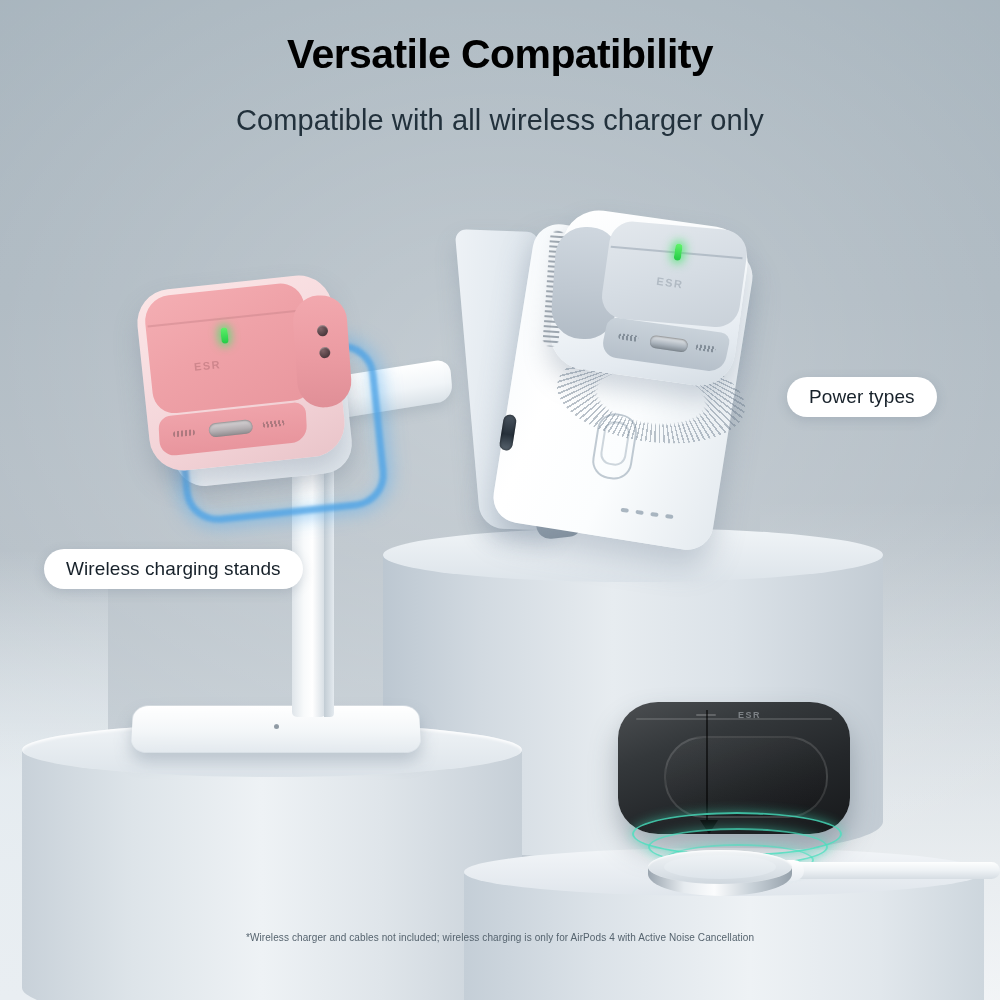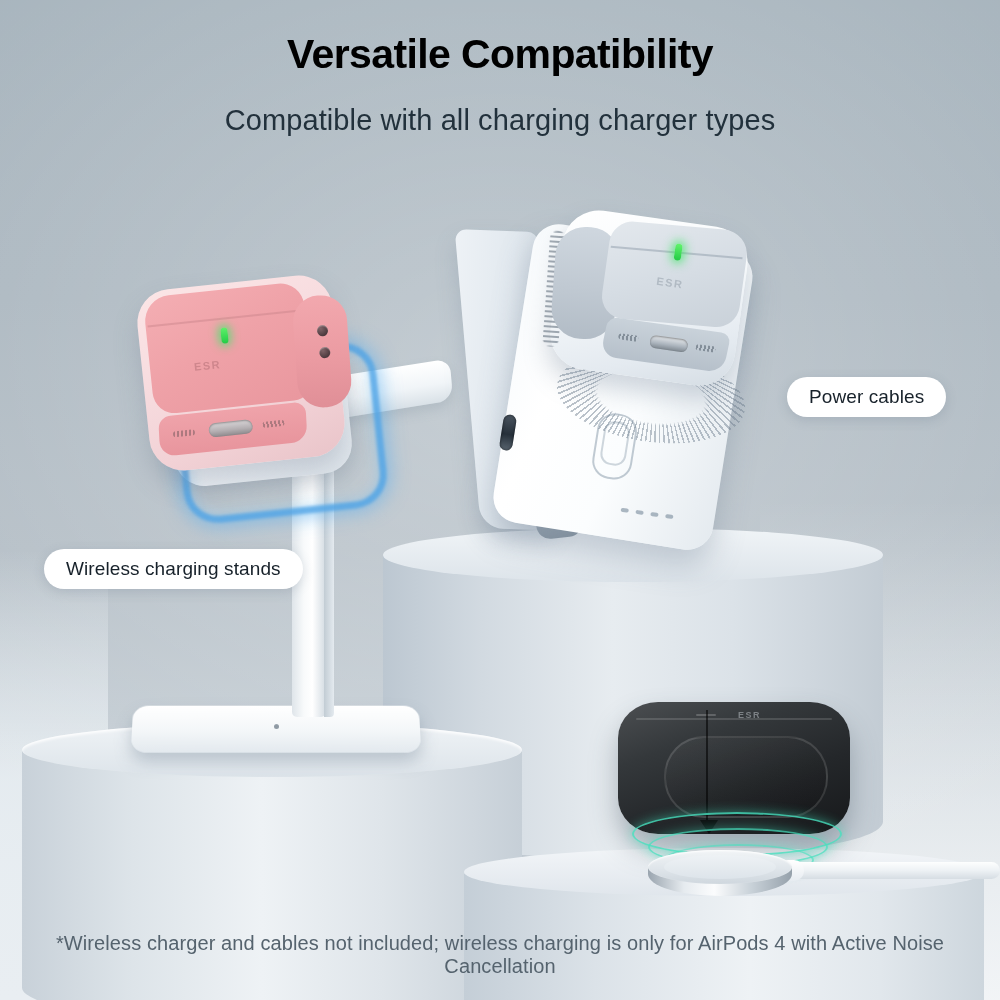--- a/index.html
+++ b/index.html
@@ -35,21 +35,21 @@
     position:absolute;left:0;right:0;top:33px;text-align:center;
     font-size:41px;font-weight:700;letter-spacing:-.6px;color:#000;
     line-height:1.05;
   }
   .subhead{
     position:absolute;left:0;right:0;top:104px;text-align:center;
     font-size:29px;font-weight:400;color:#22313c;letter-spacing:.1px;
   }
   .footnote{
     position:absolute;left:0;right:0;top:932px;text-align:center;
-    font-size:20px;color:#55636e;letter-spacing:.1px;
+    font-size:10px;color:#55636e;letter-spacing:.1px;
   }
 
   
   .pill{
     position:absolute;background:#fff;border-radius:999px;
     display:flex;align-items:center;justify-content:center;
     color:#17212a;font-size:19px;letter-spacing:.1px;
     box-shadow:0 3px 12px rgba(70,90,110,.18);
     white-space:nowrap;
   }
@@ -482,24 +482,24 @@
 
   <div id="watch-cable"></div>
   <div id="watch-cable-tip"></div>
   <div id="watch-puck">
     <div class="puck-side"></div>
     <div class="puck-top"></div>
     <div class="puck-inner"></div>
   </div>
 
   <div class="headline">Versatile Compatibility</div>
-  <div class="subhead">Compatible with all charging charger types</div>
+  <div class="subhead">Compatible with all wireless charger only</div>
 
   <div class="pill" id="pill-stands">
     <span>Wireless charging stands</span>
   </div>
   <div class="pill" id="pill-power">
-    <span>Power cables</span>
+    <span>Power types</span>
   </div>
 
   <div class="footnote">*Wireless charger and cables not included; wireless charging is only for AirPods 4 with Active Noise Cancellation</div>
 
 </div>
 
 </body></html>

